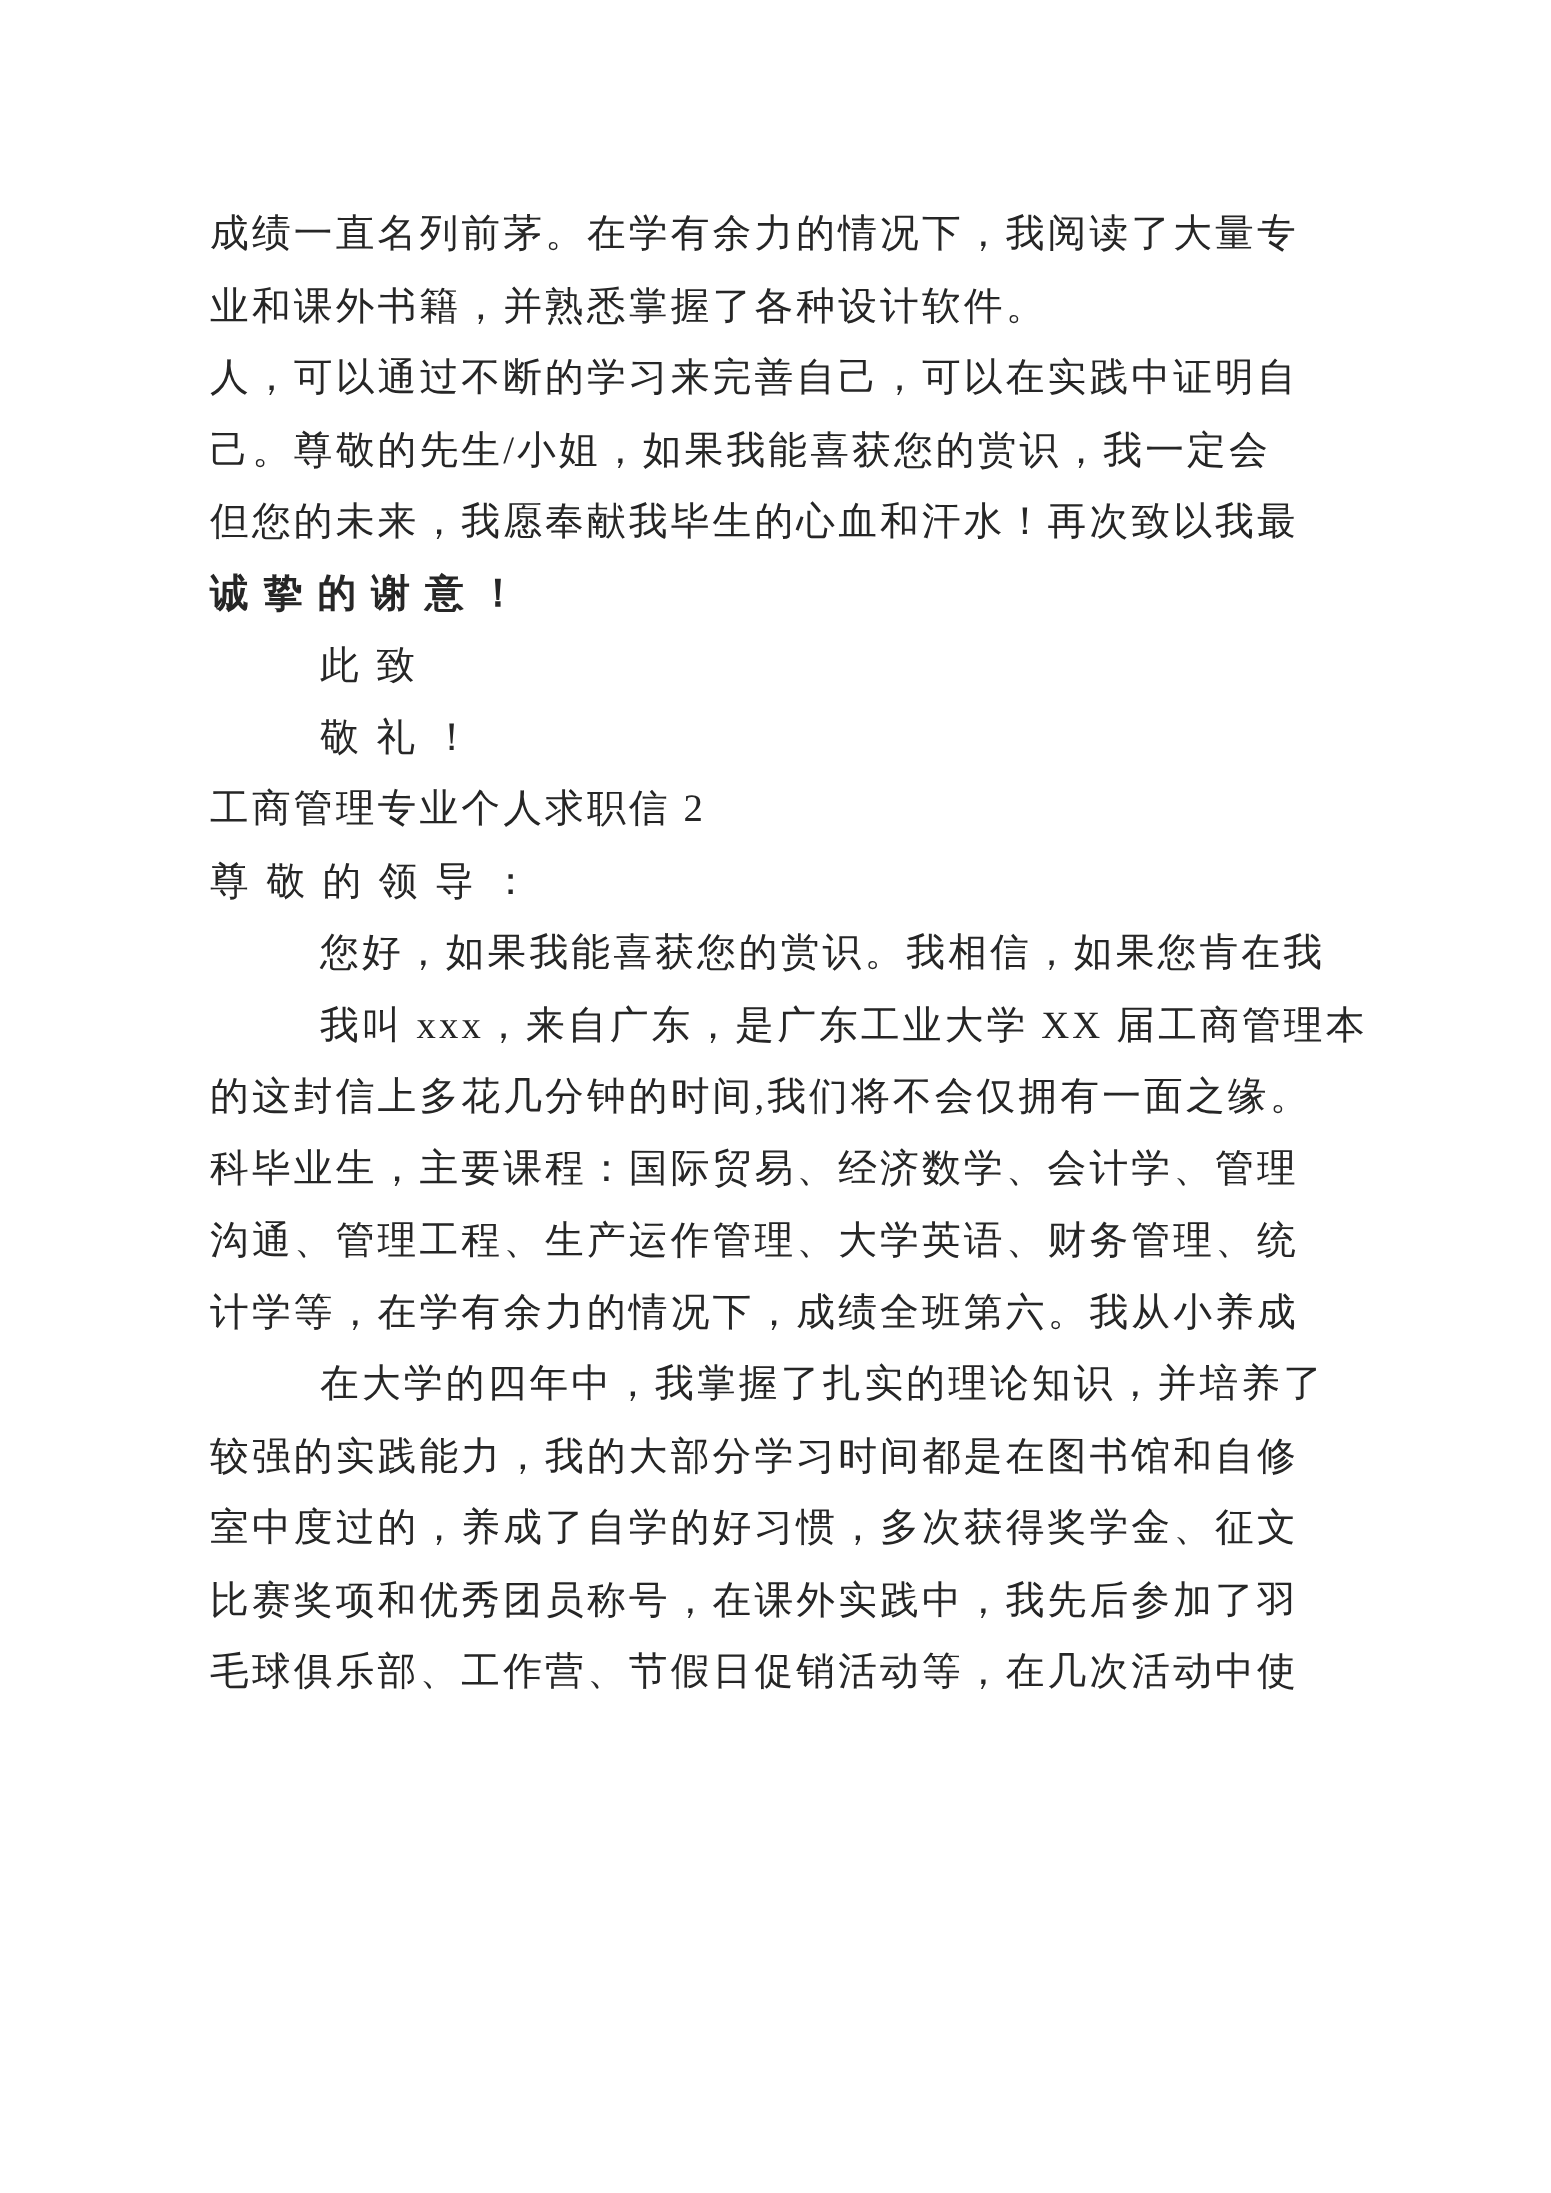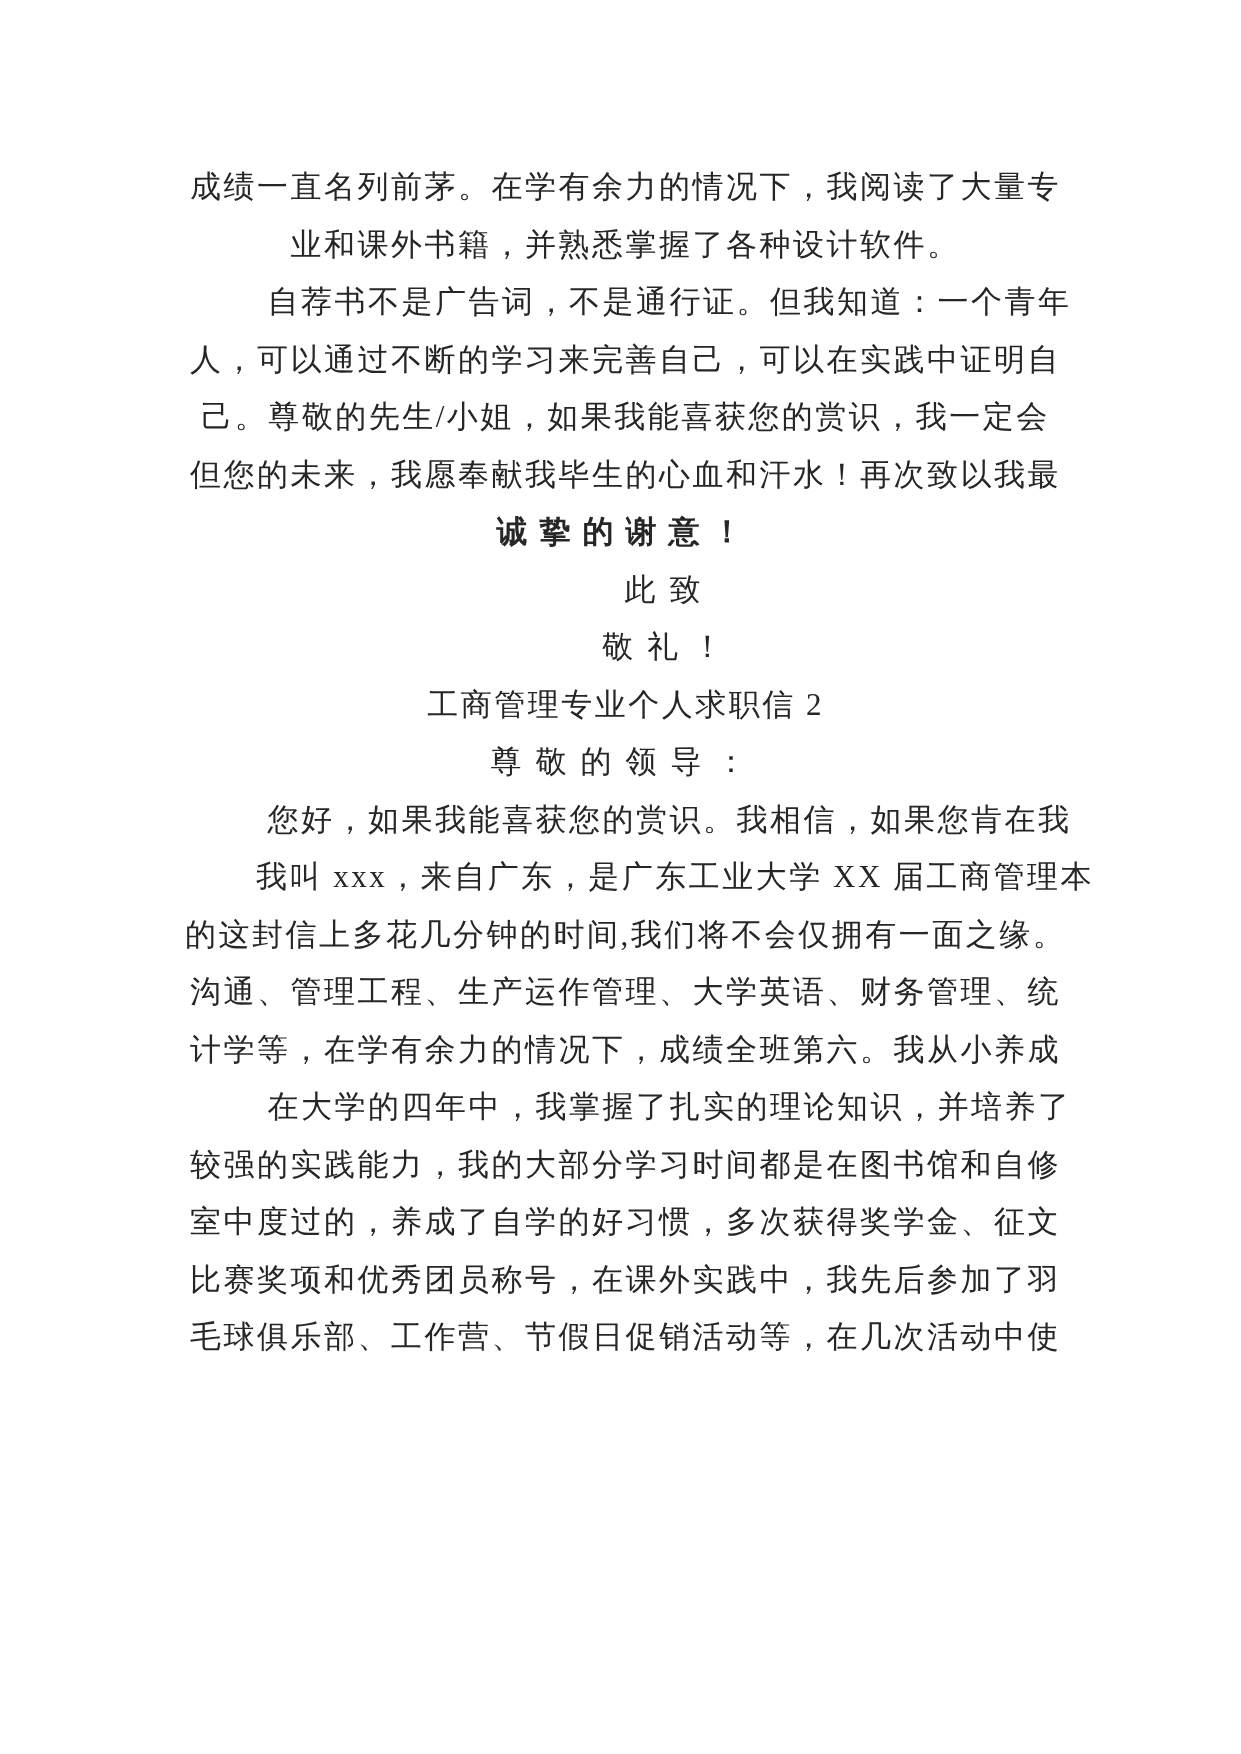--- a/index.html
+++ b/index.html
@@ -7,21 +7,20 @@
     width: 1241px;
     background: #ffffff;
     font-family: "Liberation Serif", "DejaVu Serif", serif;
   }
   .page {
     position: relative;
     width: 1241px;
     height: 1754px;
     background: #ffffff;
     overflow: hidden;
-    text-align: center;
   }
   .text-block {
     position: absolute;
     left: 168px;
     top: 158px;
     width: 915px;
   }
   .line {
     height: 57.5px;
     line-height: 57.5px;
@@ -36,32 +35,32 @@
   .line.ls-med { letter-spacing: 12px; font-weight: bold; }
   .line.ls-slight { letter-spacing: 5px; }
 </style>
 </head>
 <body>
 
 <div class="page">
   <div class="text-block">
       <div class="line">成绩一直名列前茅。在学有余力的情况下，我阅读了大量专</div>
       <div class="line">业和课外书籍，并熟悉掌握了各种设计软件。</div>
-      <div class="line indent">自荐书不是广告词，不是通行证。但我知道：一个青年</div>
       <div class="line">人，可以通过不断的学习来完善自己，可以在实践中证明自</div>
       <div class="line">己。尊敬的先生/小姐，如果我能喜获您的赏识，我一定会</div>
       <div class="line">但您的未来，我愿奉献我毕生的心血和汗水！再次致以我最</div>
       <div class="line ls-med">诚挚的谢意！</div>
       <div class="line indent ls-wide">此致</div>
       <div class="line indent ls-wide">敬礼！</div>
       <div class="line">工商管理专业个人求职信 2</div>
       <div class="line ls-wide">尊敬的领导：</div>
       <div class="line indent">您好，如果我能喜获您的赏识。我相信，如果您肯在我</div>
       <div class="line indent">我叫 xxx，来自广东，是广东工业大学 XX 届工商管理本</div>
       <div class="line">的这封信上多花几分钟的时间,我们将不会仅拥有一面之缘。</div>
+      <div class="line">科毕业生，主要课程：国际贸易、经济数学、会计学、管理</div>
       <div class="line">沟通、管理工程、生产运作管理、大学英语、财务管理、统</div>
       <div class="line">计学等，在学有余力的情况下，成绩全班第六。我从小养成</div>
       <div class="line indent">在大学的四年中，我掌握了扎实的理论知识，并培养了</div>
       <div class="line">较强的实践能力，我的大部分学习时间都是在图书馆和自修</div>
       <div class="line">室中度过的，养成了自学的好习惯，多次获得奖学金、征文</div>
       <div class="line">比赛奖项和优秀团员称号，在课外实践中，我先后参加了羽</div>
       <div class="line">毛球俱乐部、工作营、节假日促销活动等，在几次活动中使</div>
     </div>
 </div>
 

